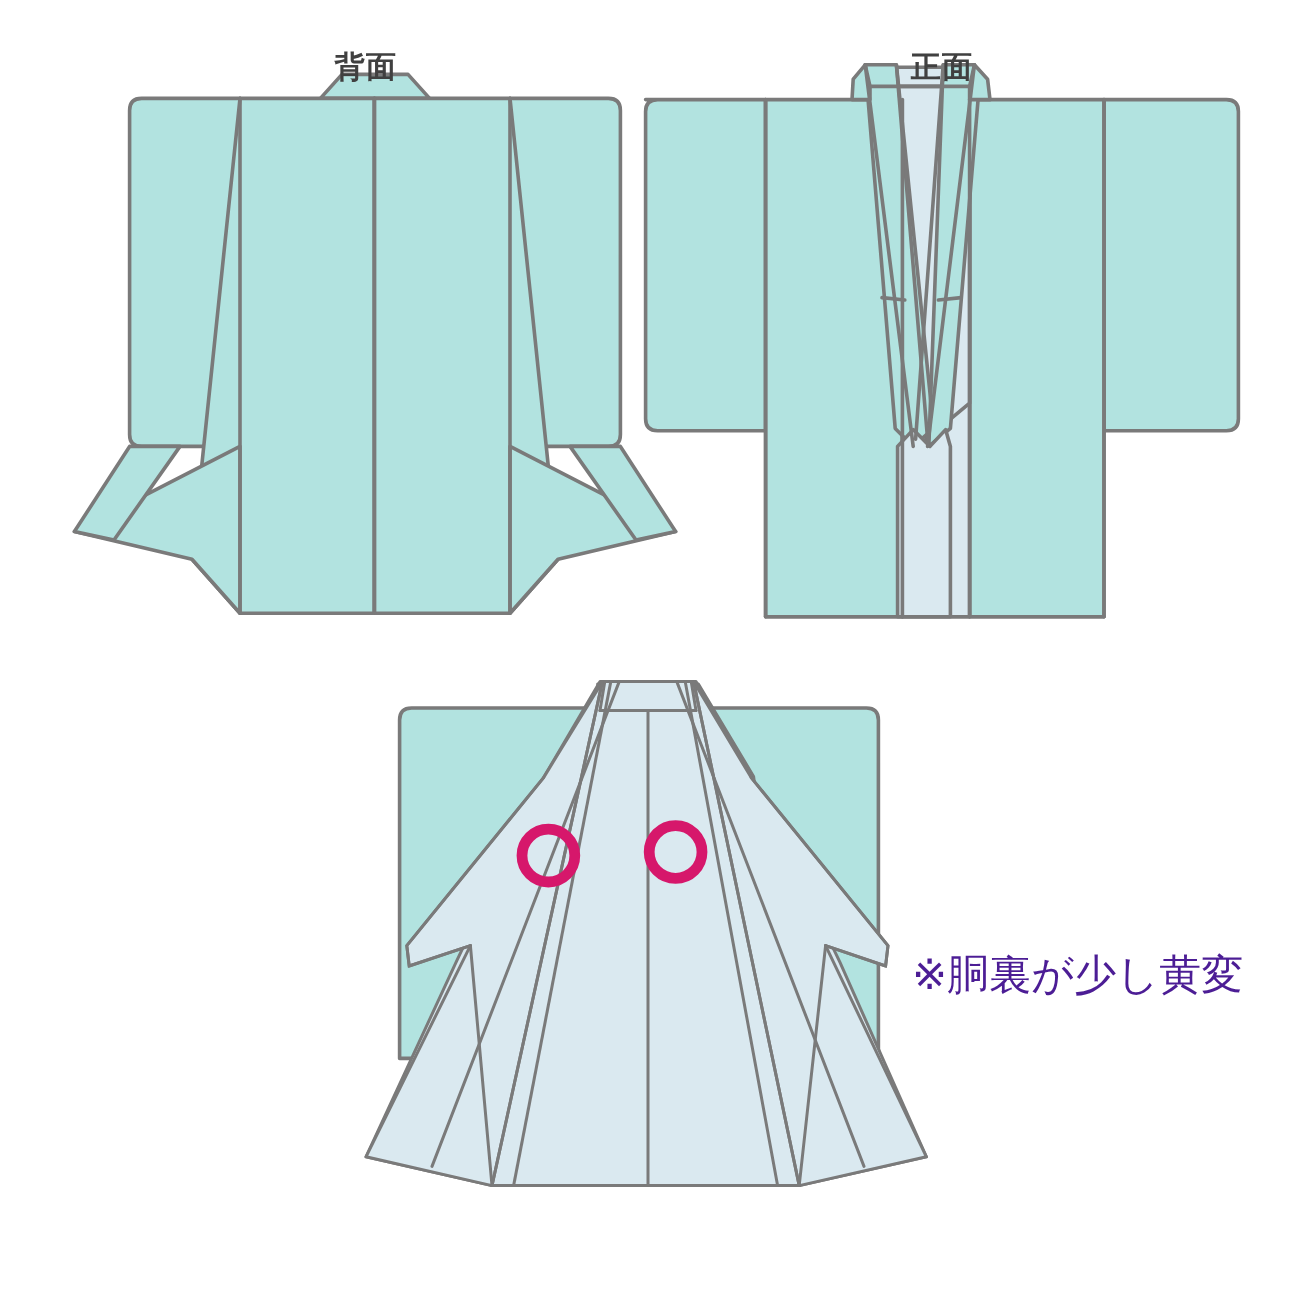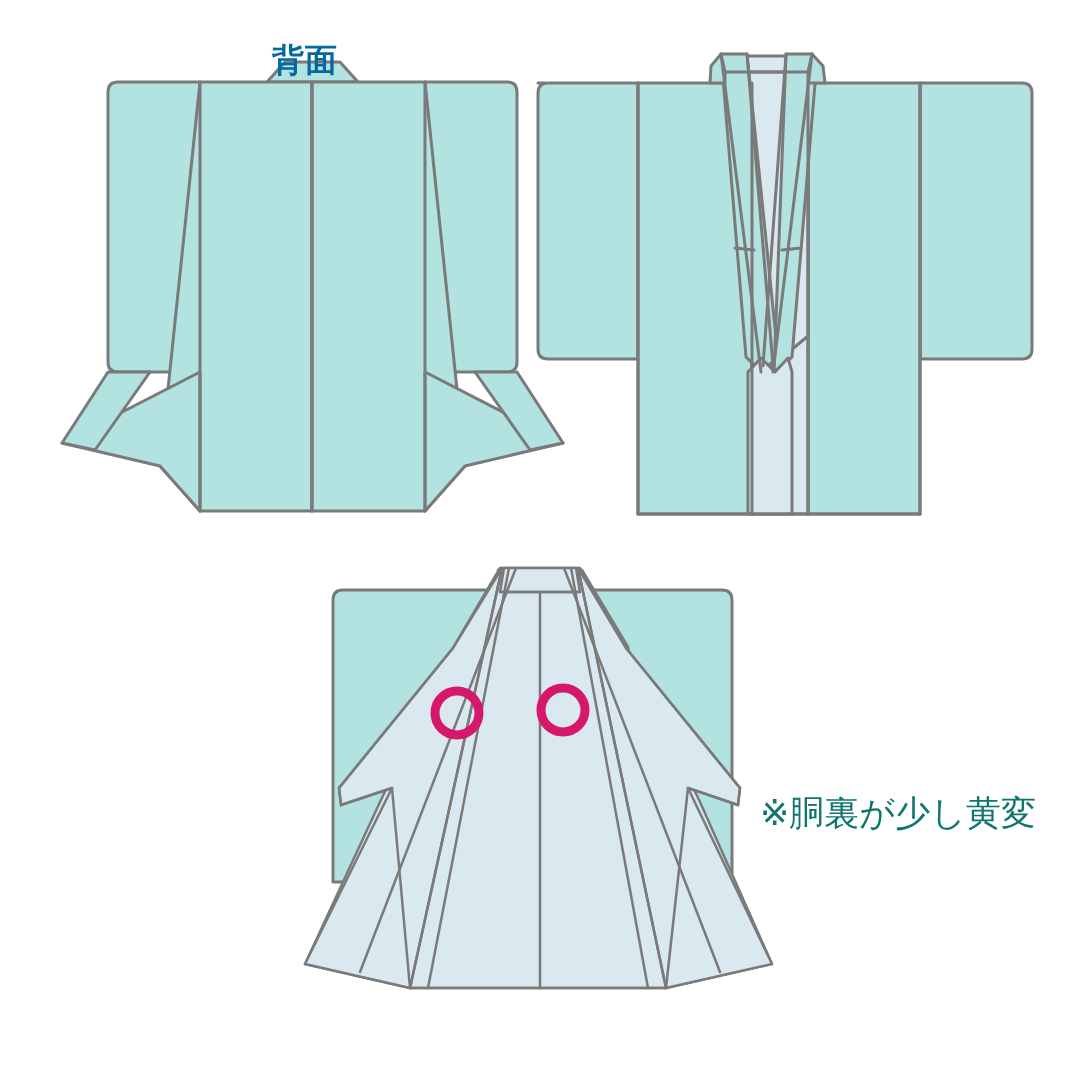--- a/index.html
+++ b/index.html
@@ -20,43 +20,43 @@
     width: 1080px;
     height: 1080px;
   }
   .view {
     position: absolute;
   }
   .view-label {
     position: absolute;
     width: 100%;
     text-align: center;
-    color: #0369a1;
-    font-size: 32px;
+    color: #404040;
+    font-size: 25px;
     font-weight: 700;
     letter-spacing: 1px;
     line-height: 1;
     user-select: none;
   }
   #view-back      { left: 40px;  top: 36px;  width: 530px; height: 510px; }
   #view-front     { left: 520px; top: 36px;  width: 530px; height: 510px; }
   #view-inner     { left: 280px; top: 552px; width: 520px; height: 500px; }
 
   #view-back   .view-label { top: 8px; }
   #view-front  .view-label { top: 8px; }
   #view-inner  .view-label { top: 8px; }
 
   .diagram { display: block; }
 
   .note {
     position: absolute;
     left: 760px;
     top: 792px;
     font-size: 35px;
-    color: #0f766e;
+    color: #4c1d95;
     letter-spacing: 0px;
     white-space: nowrap;
     line-height: 1.2;
     font-family: "DejaVu Sans", "Liberation Sans", sans-serif;
     user-select: none;
   }
 </style>
 </head>
 <body>
 
@@ -89,20 +89,21 @@
 
         <line x1="272" y1="46" x2="272" y2="475"></line>
 
         <line x1="160" y1="46" x2="160" y2="475"></line>
         <line x1="385" y1="46" x2="385" y2="475"></line>
       </g>
     </svg>
   </div>
 
   <div class="view" id="view-front">
+    <div class="view-label">正面</div>
     <svg class="diagram" width="530" height="510" viewBox="0 0 530 510">
 
       <g stroke="#7a7a7a" stroke-width="3" stroke-linejoin="round">
 
         <path fill="#b2e3e0" d="M 18,47 L 118,47 L 118,323 L 28,323 Q 18,323 18,313 L 18,57 Q 18,47 28,47 Z"></path>
 
         <path fill="#b2e3e0" d="M 400,47 L 502,47 Q 512,47 512,57 L 512,313 Q 512,323 502,323 L 400,323 Z"></path>
 
         <path fill="#b2e3e0" d="M 118,47 L 232,47 L 232,478 L 118,478 Z"></path>
 

